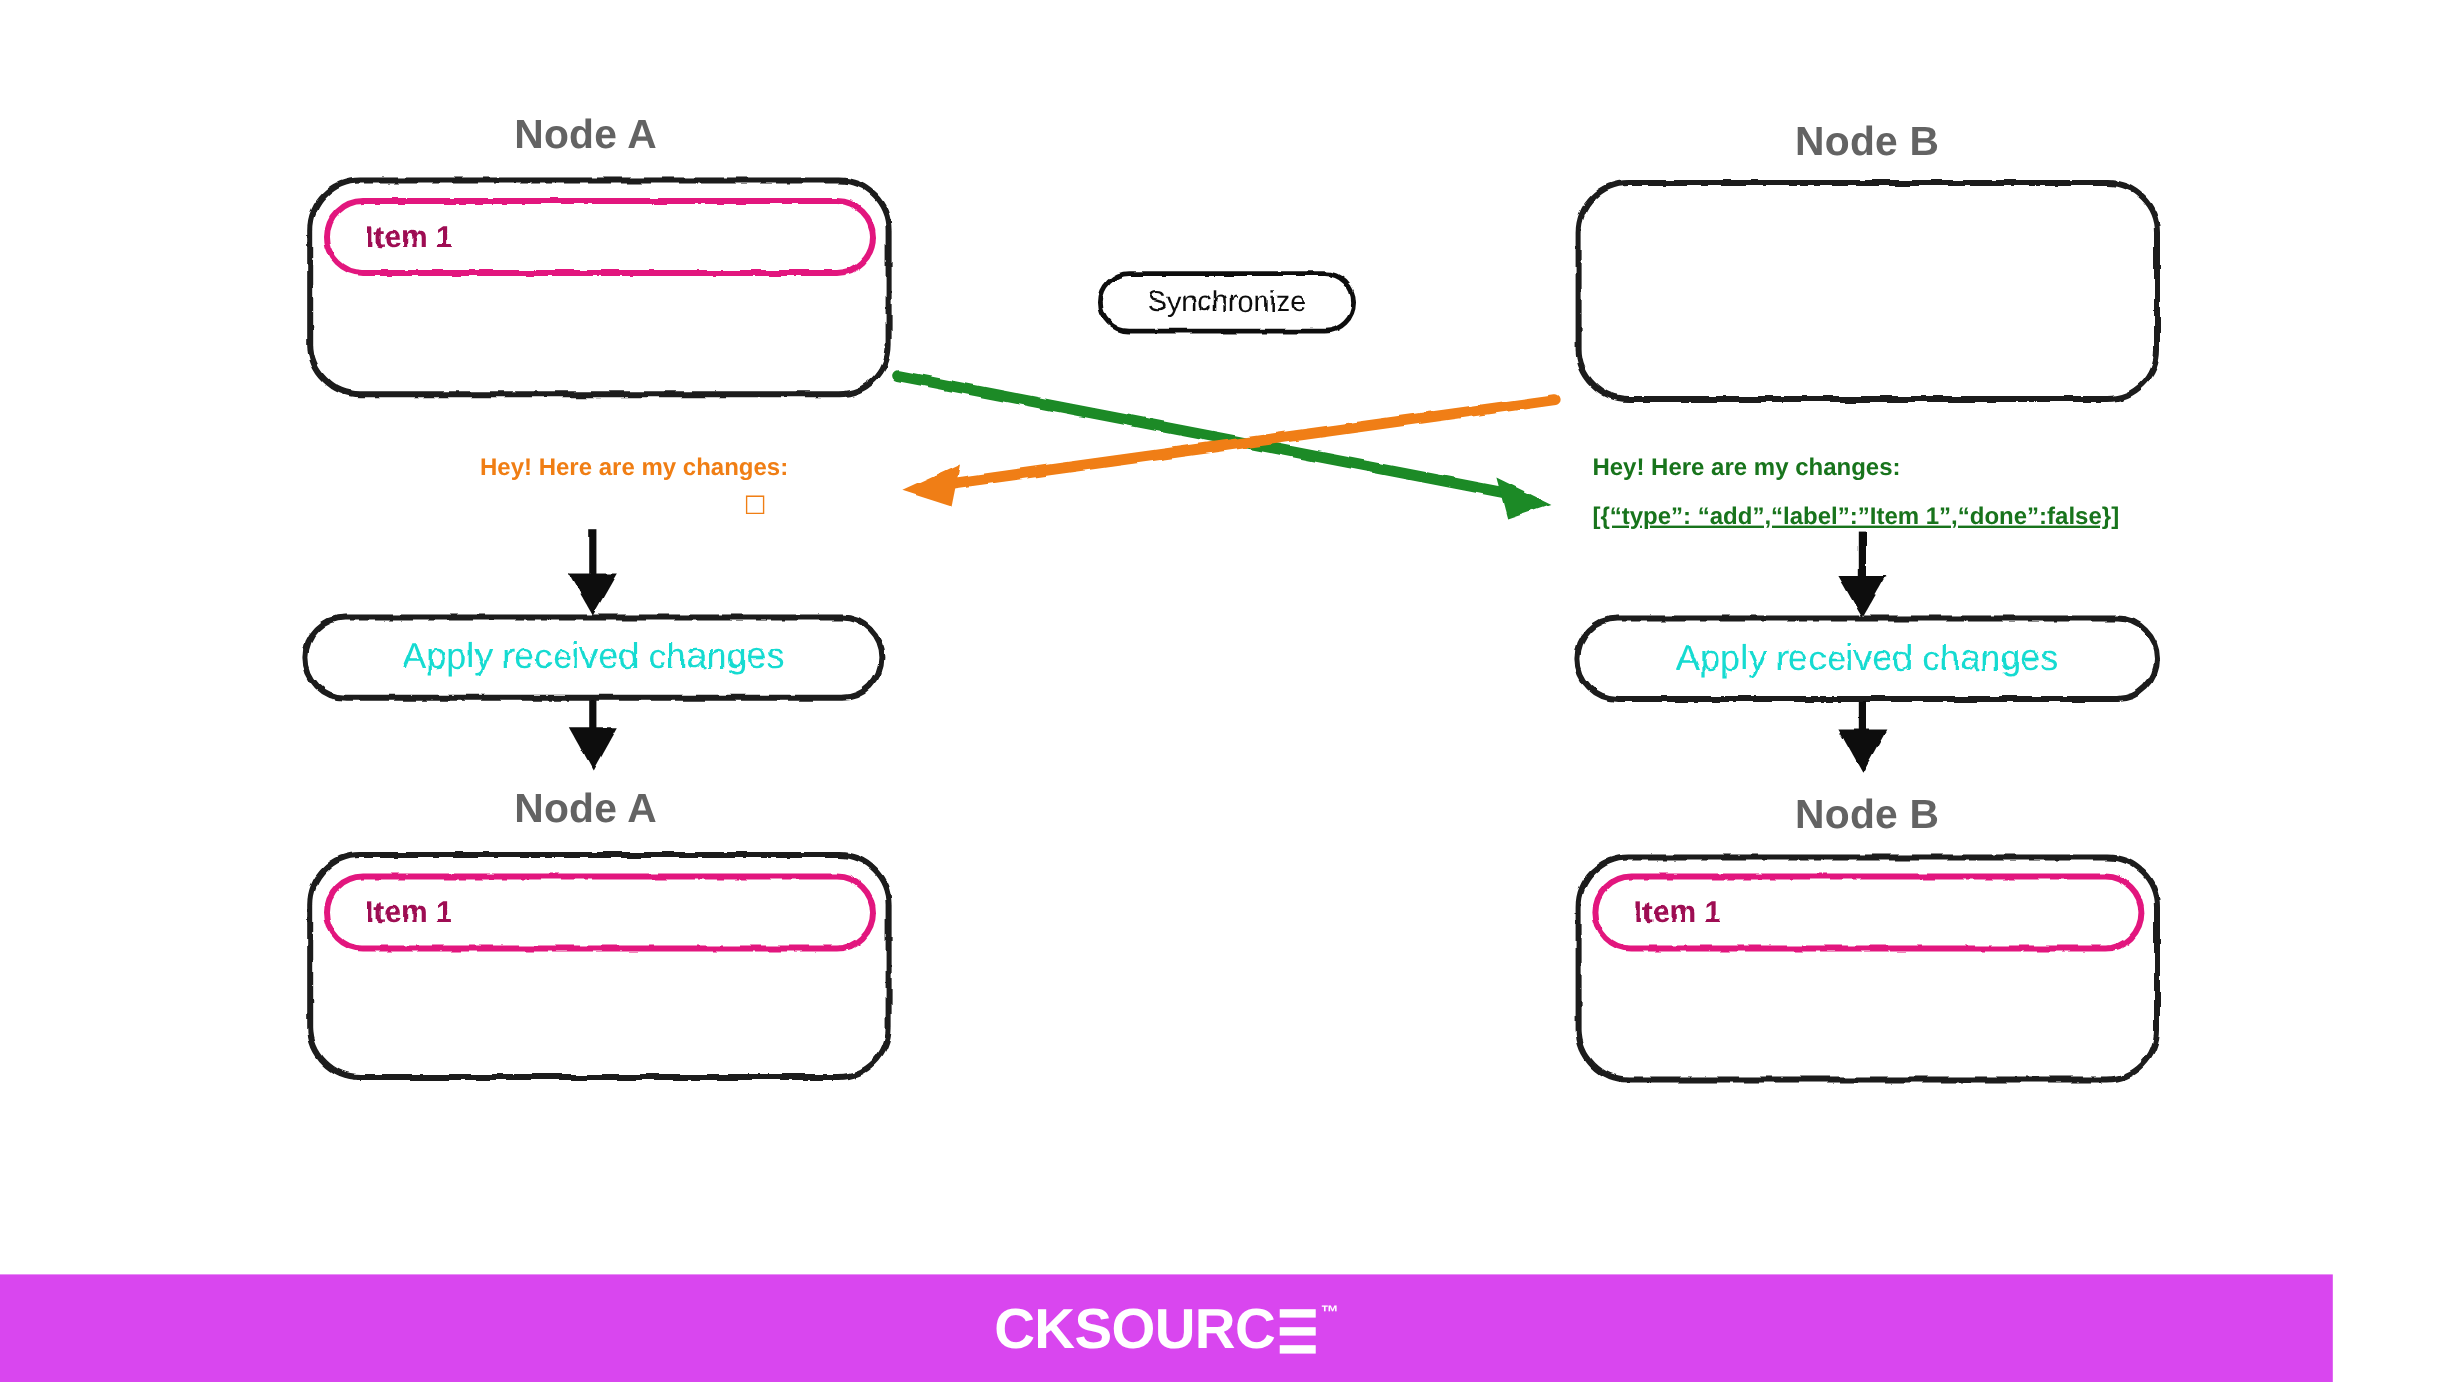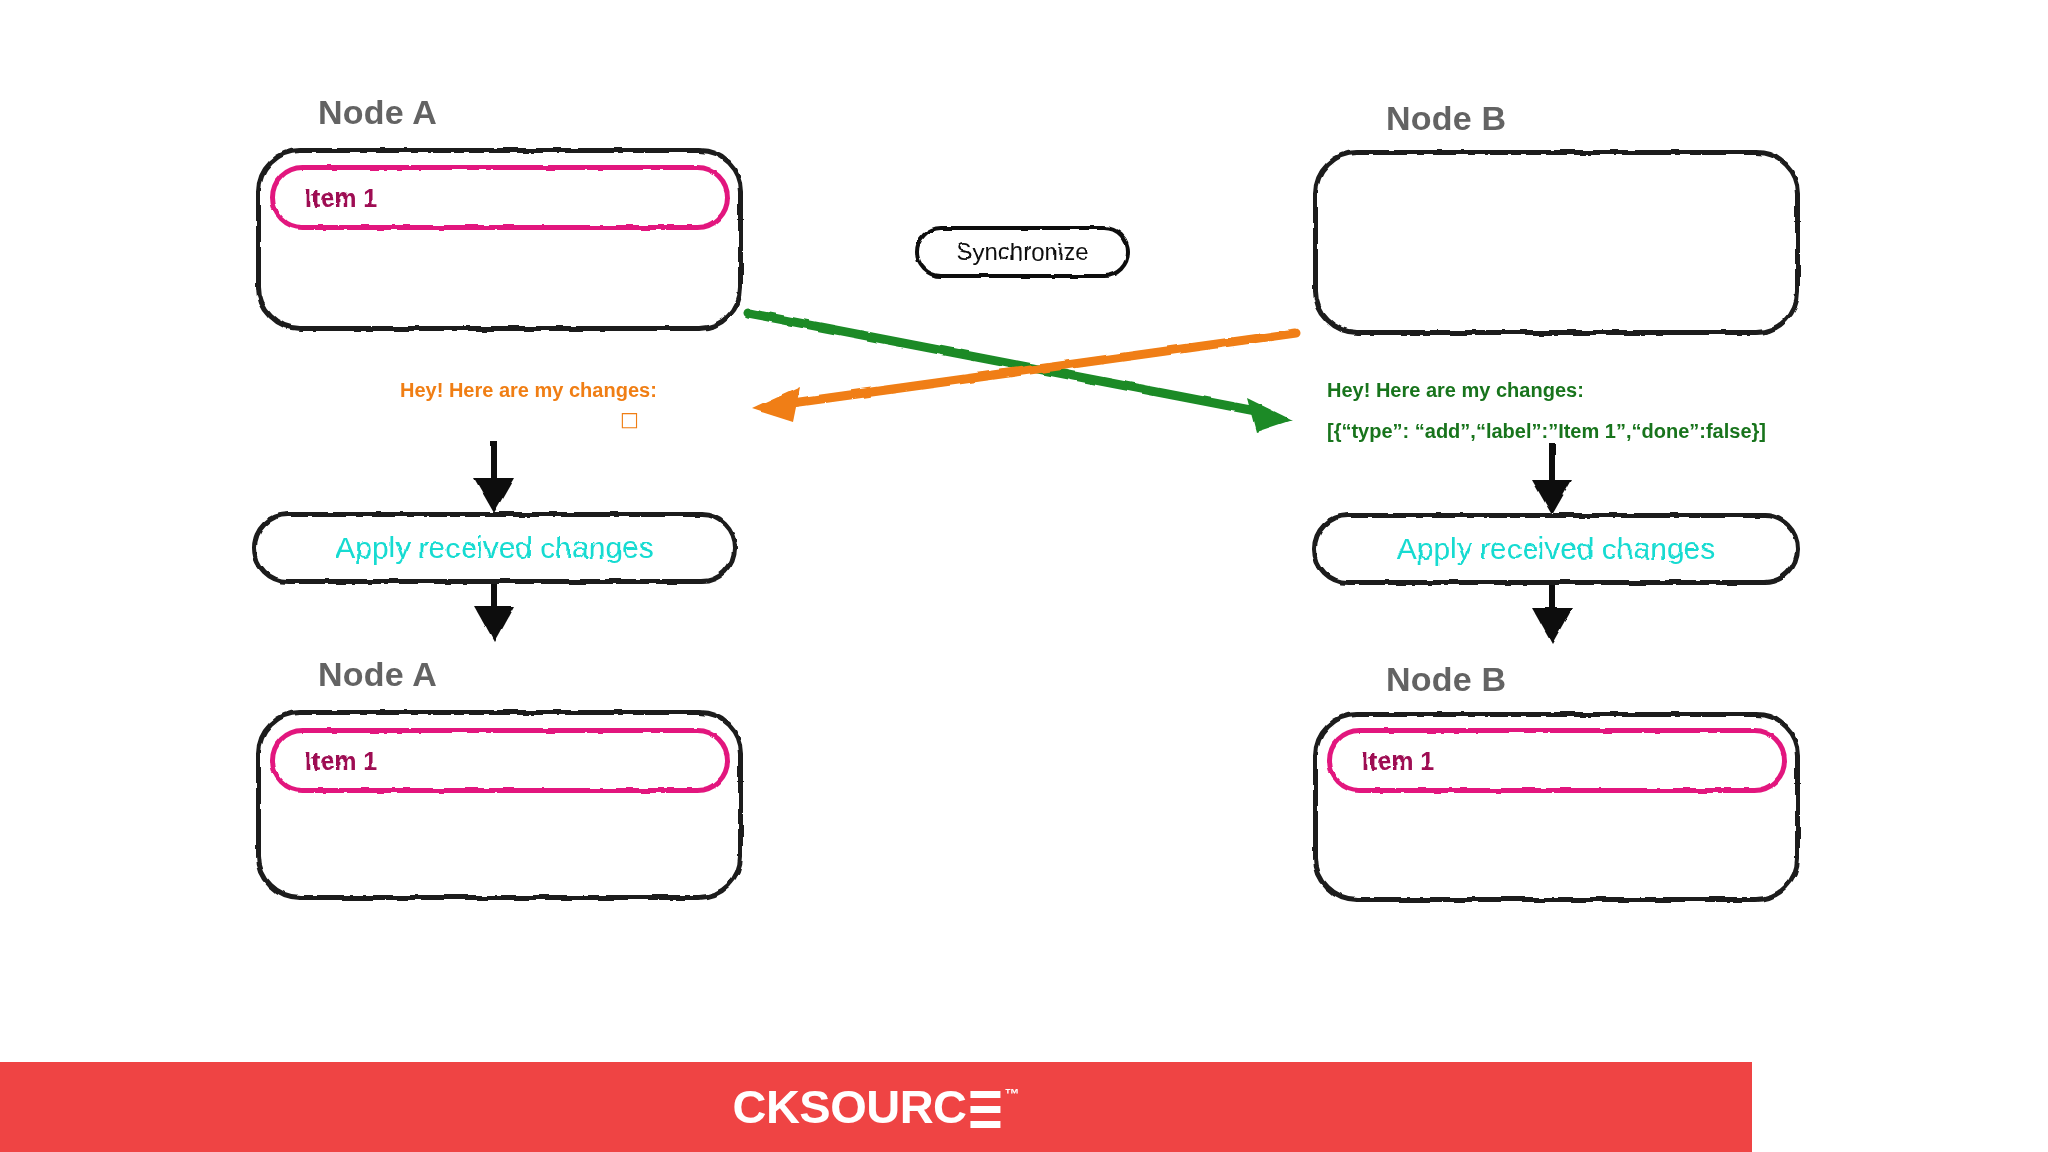--- a/index.html
+++ b/index.html
@@ -23,21 +23,21 @@
     height: 1152px;
   }
 
   
   .node-title {
     position: absolute;
     font-size: 34px;
     font-weight: bold;
     color: #636363;
     letter-spacing: 0.2px;
-    text-align: left;
+    text-align: center;
     white-space: nowrap;
   }
 
   
   .node-box {
     position: absolute;
     box-sizing: border-box;
     background: #ffffff;
     border: 5px solid #1a1a1a;
     border-radius: 44px;
@@ -118,23 +118,23 @@
     width: 2048px;
     height: 1152px;
     pointer-events: none;
   }
 
   
   .footer {
     position: absolute;
     left: 0;
     bottom: 0;
-    width: 1752px;
+    width: 1944px;
     height: 90px;
-    background: #ef4444;
+    background: #d946ef;
   }
   .logo {
     position: absolute;
     left: 50%;
     top: 50%;
     transform: translate(-50%, -50%);
     display: flex;
     align-items: flex-start;
     height: 48px;
   }
@@ -251,21 +251,21 @@
 
   <div class="msg orange" style="left:400px; top:376px;">
     <div>Hey! Here are my changes:</div>
     <div style="text-align:right; padding-right:18px;">
       <span class="tofu">□</span>
     </div>
   </div>
 
   <div class="msg green" style="left:1327px; top:376px;">
     <div>Hey! Here are my changes:</div>
-    <div style="margin-top:12px;">[{“type”: “add”,“label”:”Item 1”,“done”:false}]</div>
+    <div style="margin-top:12px;text-decoration:underline;">[{“type”: “add”,“label”:”Item 1”,“done”:false}]</div>
   </div>
 
   <div class="apply-box" style="left:252px; top:512px; width:485px; height:72px;">
     <span class="apply-label">Apply received changes</span>
   </div>
 
   <div class="apply-box" style="left:1312px; top:513px; width:488px; height:72px;">
     <span class="apply-label">Apply received changes</span>
   </div>
 

